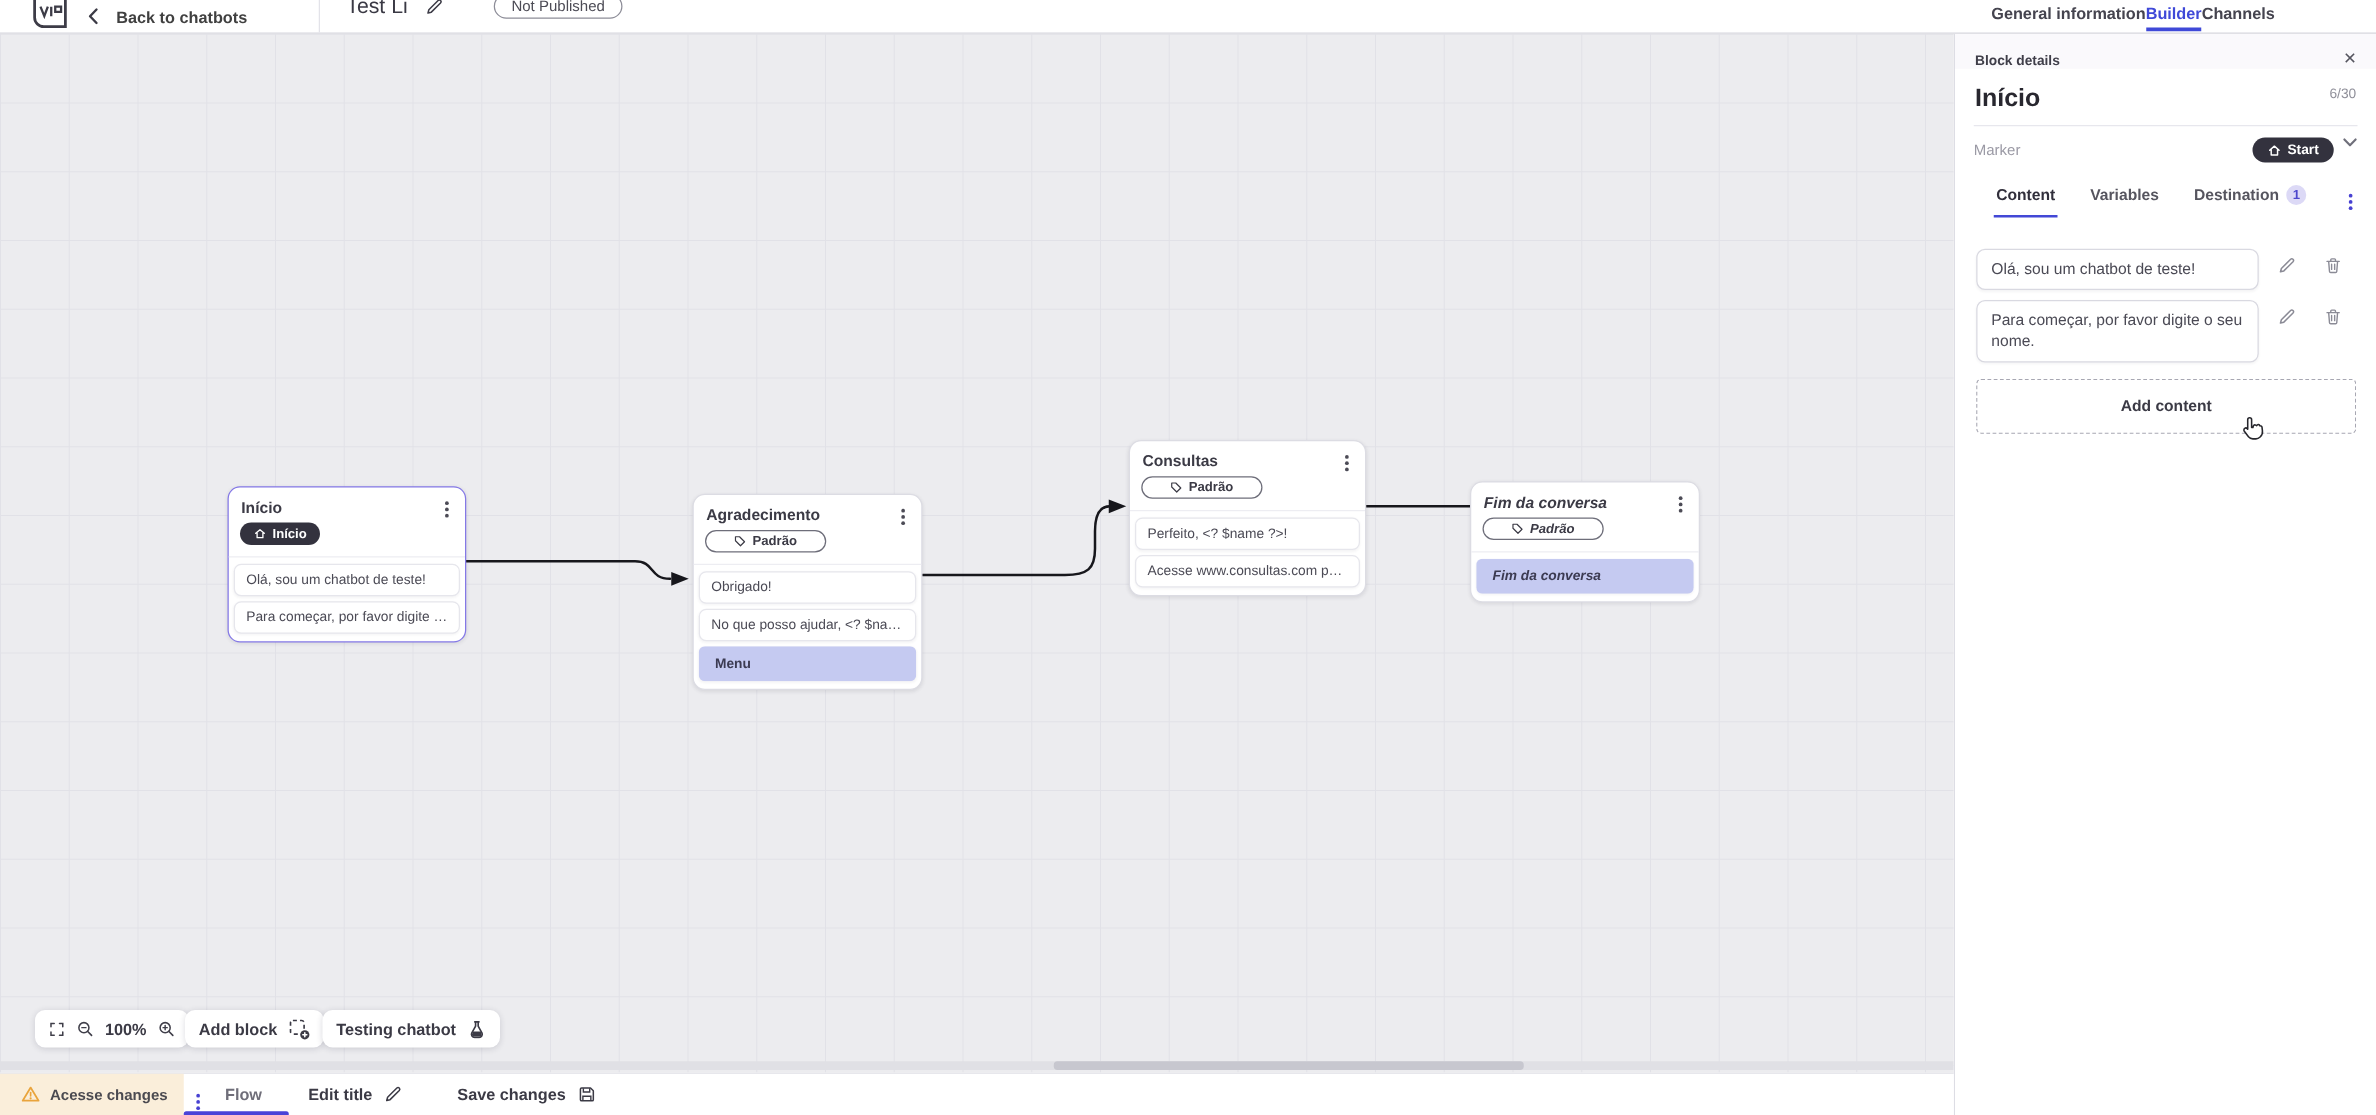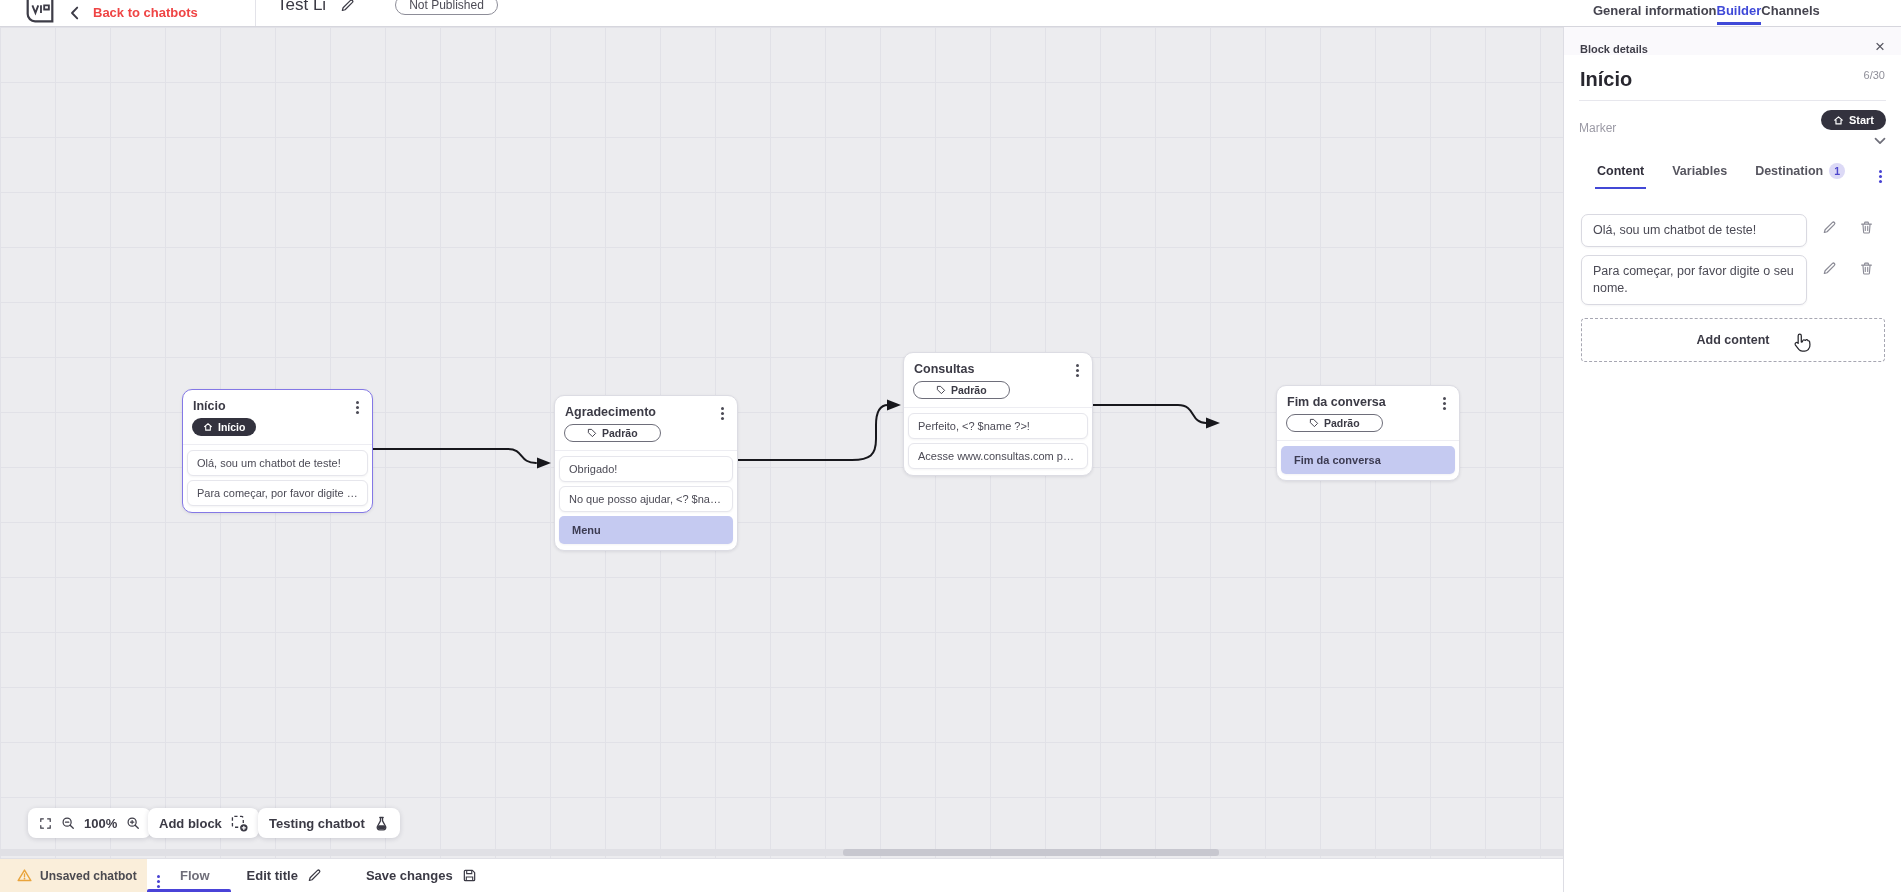--- a/index.html
+++ b/index.html
@@ -5,21 +5,21 @@
   * { margin:0; padding:0; box-sizing:border-box; }
   html,body { background:#fff; }
   body { font-family:"Liberation Sans", sans-serif; }
   .app { position:relative; width:1901px; height:892px; overflow:hidden; background:#fff; color:#3b3a45; }
 
   
   .topbar { position:absolute; left:0; top:0; width:1901px; height:27px; background:#fff; border-bottom:1px solid #d6d6dd; overflow:hidden; z-index:30; }
   .tb-left { position:absolute; left:24px; top:-4px; display:flex; align-items:center; gap:14px; }
   .logo { margin-top:-3px; }
   .back-chevron { color:#3c3b46; display:flex; }
-  .back-label { font-size:13px; font-weight:700; color:#ef4444; }
+  .back-label { font-size:13px; font-weight:700; color:#404040; }
   .tb-divider { position:absolute; left:255px; top:0; width:1px; height:27px; background:#e3e3e9; }
   .tb-title-group { position:absolute; left:277px; top:-5px; display:flex; align-items:center; gap:14px; }
   .bot-title { font-size:17px; font-weight:400; color:#3a3944; }
   .pencil-icon { color:#3c3b46; display:flex; }
   .status-pill { border:1px solid #8d8d98; border-radius:12px; padding:2px 13px; font-size:12px; color:#4c4b55; margin-left:26px; white-space:nowrap; }
   .tb-tabs { position:absolute; left:1593px; top:0; display:flex; }
   .tb-tab { font-size:13px; font-weight:700; color:#45444f; padding:3px 0 4px; border-bottom:3px solid transparent; cursor:pointer; }
   .tb-tab.active { color:#3f49d8; border-bottom-color:#3f49d8; }
 
   
@@ -36,21 +36,21 @@
   .kebab { display:inline-block; width:3px; height:3px; border-radius:50%; background:currentColor; box-shadow:0 5px 0 currentColor, 0 10px 0 currentColor; color:#4c4b56; margin:2px 3px 0 0; cursor:pointer; }
   .fb-pillrow { padding:0 9px 8px; }
   .pill-dark { display:inline-flex; align-items:center; gap:5px; background:#33323e; color:#fff; font-size:10.5px; font-weight:700; padding:3px 11px; border-radius:12px; }
   .pill-outline { display:inline-flex; align-items:center; gap:5px; background:#fff; border:1px solid #6e6e7a; color:#3b3a45; font-size:10.5px; font-weight:700; padding:2px 22px; border-radius:12px; }
   .fb-rows { border-top:1px solid #ededf2; padding:5px 4px 6px; display:flex; flex-direction:column; gap:4px; }
   .frow { background:#fff; border:1px solid #e6e6ec; box-shadow:0 1px 2px rgba(40,40,60,.05); border-radius:6px; padding:6px 9px; font-size:11px; color:#4b4a55; white-space:nowrap; overflow:hidden; text-overflow:ellipsis; cursor:pointer; }
   .frow.highlight { background:#c5caf1; border-color:transparent; color:#3c3b52; font-weight:700; border-radius:5px; padding:7px 12px; }
   .b0 { left:182px; top:362px; width:191px; }
   .b1 { left:554px; top:368px; width:184px; }
   .b2 { left:903px; top:325px; width:190px; }
-  .b3 { left:1276px; top:358px; width:184px; }
+  .b3 { left:1176px; top:358px; width:184px;font-style:italic; }
 
   
   .ctrl-card { position:absolute; top:781px; height:30px; background:#fff; border-radius:8px; box-shadow:0 1px 5px rgba(40,40,60,.16); display:flex; align-items:center; gap:9px; padding:0 11px; font-size:13px; font-weight:700; color:#3b3a45; cursor:pointer; }
   .ctrl-zoom { left:28px; }
   .ctrl-add { left:148px; }
   .ctrl-test { left:258px; }
   .ctrl-card svg { flex:none; }
   .icon-btn { display:flex; align-items:center; color:#3f3e49; cursor:pointer; }
 
   .hscroll { position:absolute; left:0; top:822px; width:1563px; height:7px; background:#e0e0e5; }
@@ -59,21 +59,21 @@
   
   .panel { position:absolute; left:1563px; top:27px; width:338px; height:865px; background:#fff; border-left:1px solid #dddde4; z-index:25; }
   .panel-header { height:28px; background:#faf9fc; display:flex; align-items:flex-end; justify-content:space-between; padding:0 16px; font-size:11px; font-weight:700; color:#3f3e49; }
   .panel-close { font-size:17px; line-height:1; color:#55555f; font-weight:400; cursor:pointer; }
   .panel-title-row { display:flex; align-items:flex-start; padding:13px 16px 9px; }
   .panel-title-row h2 { font-size:20px; font-weight:700; color:#28272f; }
   .char-counter { margin-left:auto; font-size:11px; color:#8f8f99; margin-top:1px; }
   .panel-divider { border:none; border-top:1px solid #e7e7ed; margin:0 15px; }
   .marker-row { display:flex; align-items:center; padding:9px 15px 7px; }
   .marker-label { font-size:12px; color:#9b9aa5; }
-  .marker-right { margin-left:auto; display:flex; align-items:flex-end; gap:7px;flex-direction:column; }
+  .marker-right { margin-left:auto; display:flex; align-items:flex-start; gap:7px; }
   .start-pill { display:inline-flex; align-items:center; gap:5px; background:#33323e; color:#fff; font-size:11px; font-weight:700; padding:4px 12px; border-radius:13px; cursor:pointer; }
   .marker-chevron { color:#6f6f7a; display:flex; cursor:pointer; }
   .panel-tabs { display:flex; align-items:center; gap:24px; padding:6px 15px 0 31px; }
   .p-tab { font-size:12.5px; font-weight:700; color:#56555f; padding:5px 2px 9px; border-bottom:2px solid transparent; cursor:pointer; display:flex; align-items:center; gap:6px; }
   .p-tab.active { color:#312f3b; border-bottom-color:#4348d6; }
   .tab-badge { width:16px; height:16px; border-radius:50%; background:#dcd9f6; color:#4d47cc; font-size:10.5px; font-weight:700; display:flex; align-items:center; justify-content:center; }
   .panel-kebab { margin-left:auto; color:#4741d2; margin-top:-6px; margin-right:4px; }
   .content-list { padding:24px 15px 0 17px; }
   .content-item { display:flex; align-items:flex-start; margin-bottom:8px; }
   .content-box { width:226px; background:#fff; border:1px solid #d9d9e1; border-radius:7px; padding:7px 11px; font-size:12.5px; color:#4b4a55; line-height:1.35; box-shadow:0 1px 2px rgba(40,40,60,.05); cursor:text; }
@@ -337,21 +337,21 @@
       </svg>
   </span>
 
   <footer class="bottombar">
     <div class="unsaved">
       <svg viewBox="0 0 16 16" width="15" height="15">
           <path d="M8 2.2 L14.8 13.4 H1.2 Z" fill="none" stroke="#e9a43c" stroke-width="1.5" stroke-linejoin="round"></path>
           <line x1="8" y1="6.4" x2="8" y2="9.4" stroke="#e9a43c" stroke-width="1.4" stroke-linecap="round"></line>
           <circle cx="8" cy="11.4" r=".95" fill="#e9a43c"></circle>
         </svg>
-      <span>Unsaved chatbot</span>
+      <span>Acesse changes</span>
     </div>
     <span class="kebab bb-kebab"></span>
     <span class="flow-tab">Flow</span>
     <span class="flow-underline"></span>
     <span class="bb-btn bb-edit">
       <span>Edit title</span>
       <svg viewBox="0 0 16 16" width="15" height="15">
           <path d="M11.2 2.6 a1.45 1.45 0 0 1 2.05 2.05 L5.4 12.5 L2.5 13.3 L3.3 10.4 Z" fill="none" stroke="currentColor" stroke-width="1.3" stroke-linejoin="round"></path>
         </svg>
     </span>

